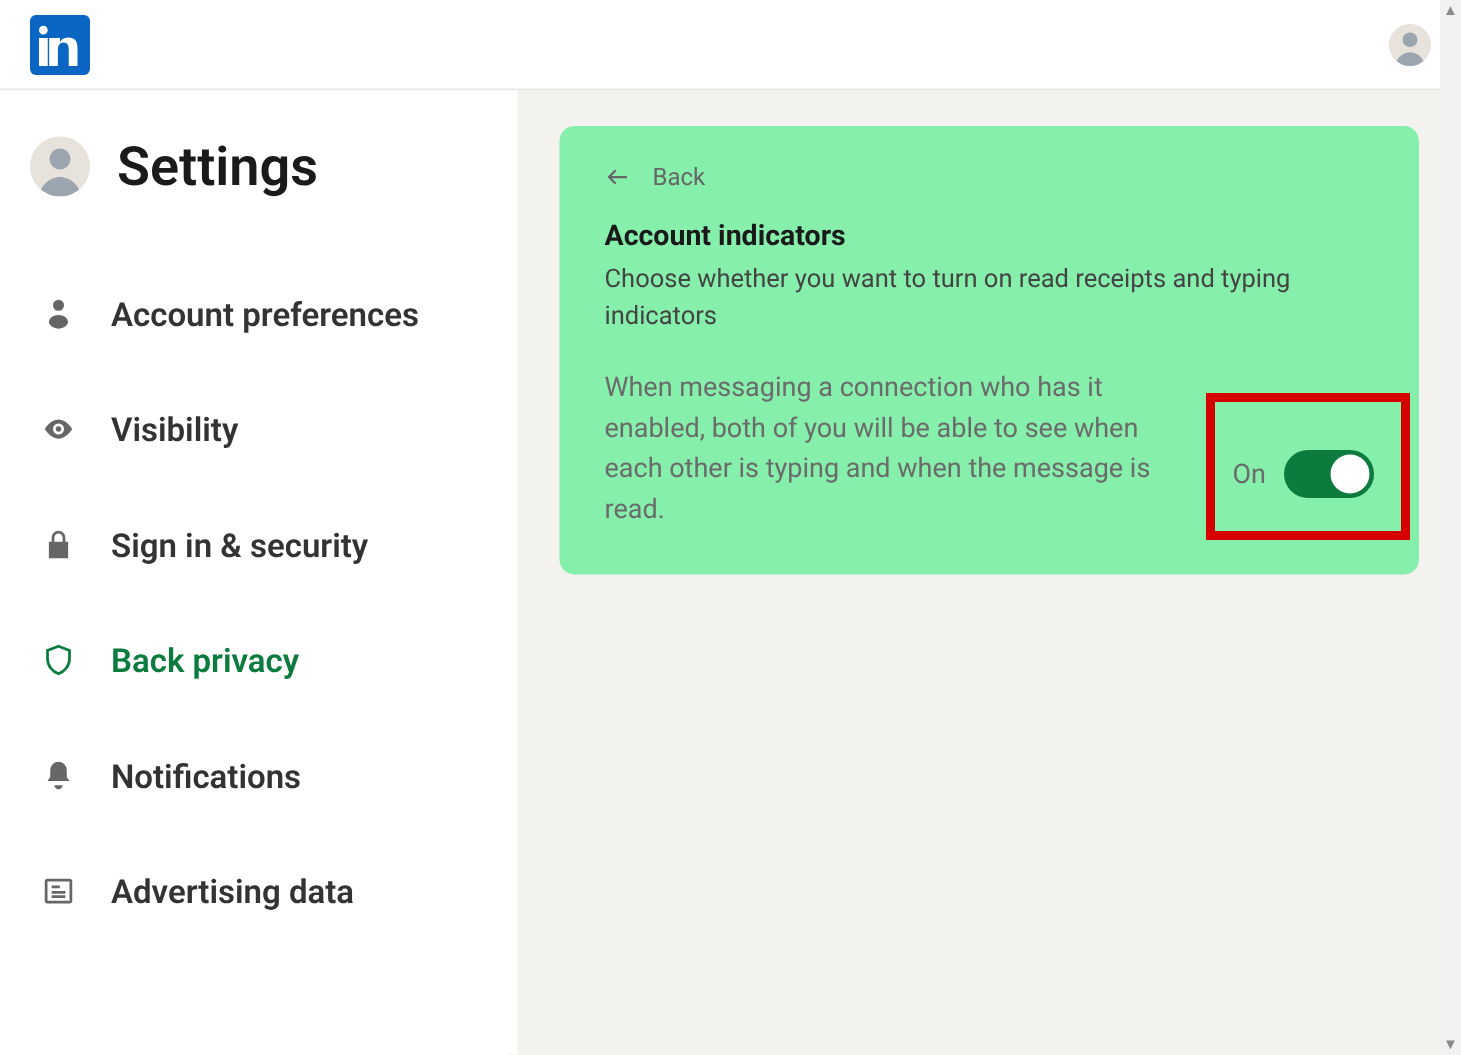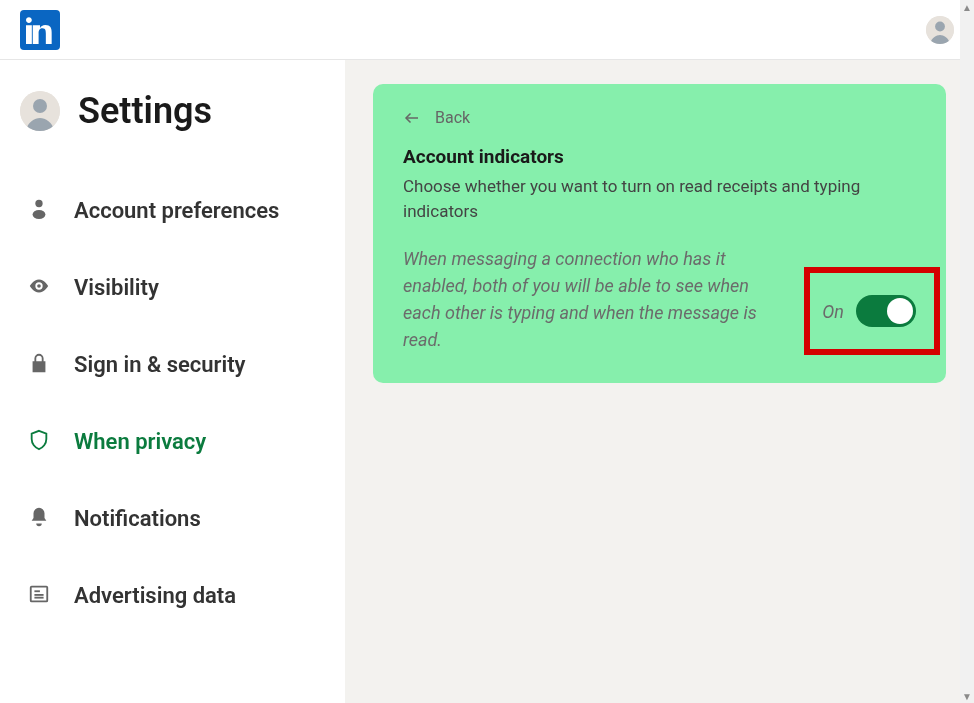--- a/index.html
+++ b/index.html
@@ -127,30 +127,28 @@
       display: flex;
       align-items: center;
       justify-content: space-between;
       gap: 20px;
     }
     .toggle-desc {
       font-size: 18px;
       color: #6b6b6b;
       line-height: 1.5;
       max-width: 370px;
-      font-style: italic;
     }
     .toggle-wrap {
       display: flex; align-items: center; gap: 12px;
       border: 6px solid #d40000;
-      padding: 22px 18px 22px 12px;
+      padding: 32px 18px 22px 12px;
       margin-right: -24px;
       margin-bottom: -24px;
       position: relative;
-      font-style: italic;
     }
     .toggle-label { font-size: 18px; color: #6b6b6b; }
     .switch {
       width: 60px; height: 32px;
       background: #0b7b3e;
       border-radius: 999px;
       position: relative;
       cursor: pointer;
     }
     .switch .knob {
@@ -231,21 +229,21 @@
             </svg>
         </span>
         <span>Sign in &amp; security</span>
       </div>
       <div class="nav-item active">
         <span class="nav-icon">
           <svg viewBox="0 0 24 24" fill="none" stroke="currentColor" stroke-width="2">
               <path d="M12 2l8 3v6c0 5-3.5 9.5-8 11-4.5-1.5-8-6-8-11V5l8-3z"></path>
             </svg>
         </span>
-        <span>When privacy</span>
+        <span>Back privacy</span>
       </div>
       <div class="nav-item">
         <span class="nav-icon">
           <svg viewBox="0 0 24 24" fill="currentColor">
               <path d="M12 2a6 6 0 00-6 6v5l-2 3h16l-2-3V8a6 6 0 00-6-6zm0 20a3 3 0 003-3H9a3 3 0 003 3z"></path>
             </svg>
         </span>
         <span>Notifications</span>
       </div>
       <div class="nav-item">

